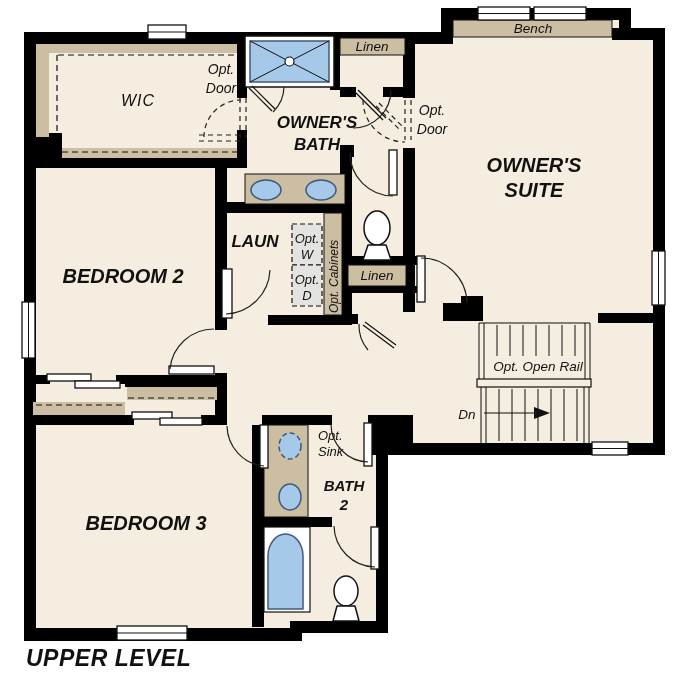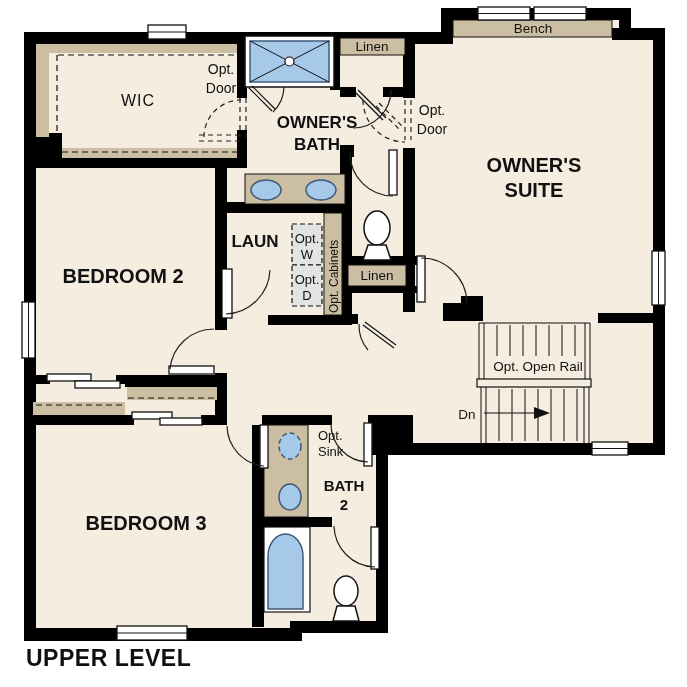--- a/index.html
+++ b/index.html
@@ -1,16 +1,16 @@
 <!DOCTYPE html>
 <html style="--floor: #F5EDDF; --wall: #000000; --shelf: #CCBEA2; --fixture_fill: #A7C9E9; --fixture_stroke: #41597A; --appliance_fill: #E3E3E1;"><head>
 <meta charset="utf-8">
 <style>
   html,body{margin:0;padding:0;background:#fff;}
-  .stage{position:relative;width:687px;height:687px;background:#fff;overflow:hidden;}
+  .stage{position:relative;width:687px;height:687px;background:#fff;overflow:hidden;font-style:italic;}
   svg text{font-family:"Liberation Sans","DejaVu Sans",sans-serif;fill:#111;}
   .b{font-weight:bold;}
   .floor{fill:var(--floor);}
   .wall{fill:var(--wall);}
   .shelf{fill:var(--shelf);}
   .shelf-o{fill:var(--shelf);stroke:#111;stroke-width:1;}
   .fix{fill:var(--fixture_fill);stroke:var(--fixture_stroke);stroke-width:1.5;}
   .fixd{fill:var(--fixture_fill);stroke:var(--fixture_stroke);stroke-width:1.5;stroke-dasharray:5 3;}
   .wht{fill:#fff;stroke:#111;stroke-width:1.3;}
   .appl{fill:var(--appliance_fill);stroke:#111;stroke-width:1.2;stroke-dasharray:5 3;}

